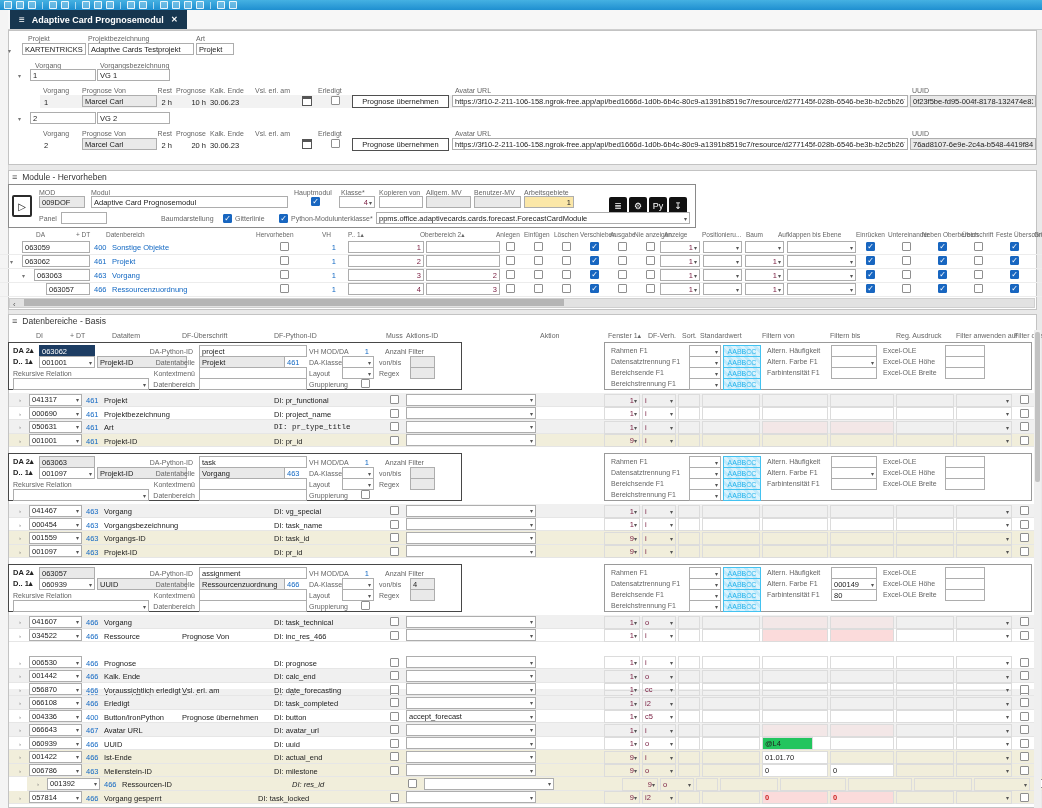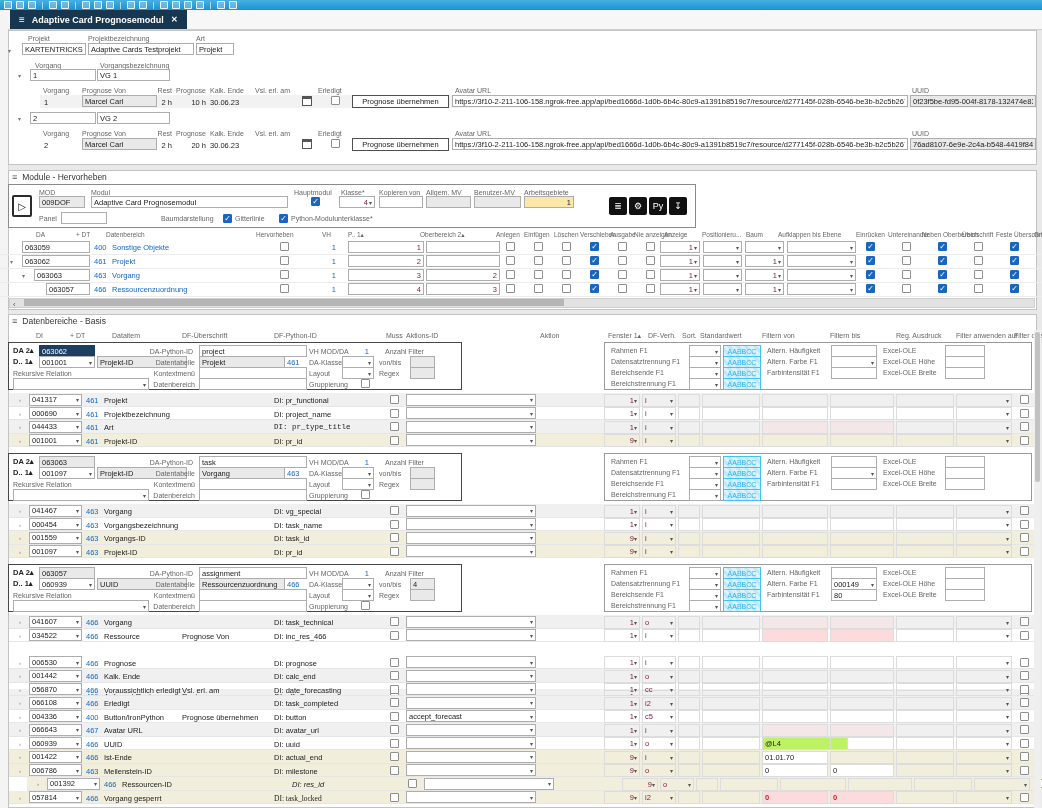--- a/index.html
+++ b/index.html
@@ -226,20 +226,24 @@
       <div class="blkbtn" style="left: 660px; top: 12px;">↧</div>
       <div class="lbl" style="left: 30px; top: 29px;">Panel</div>
       <div class="inp" style="left: 52px; top: 27px; width: 46px; height: 12px;">
         <span class="tx"></span>
       </div>
       <div class="lbl" style="left: 152px; top: 29px;">Baumdarstellung</div>
       <div class="cb chk" style="left: 214px; top: 29px;">✓</div>
       <div class="lbl" style="left: 226px; top: 29px;">Gitterlinie</div>
       <div class="cb chk" style="left: 270px; top: 29px;">✓</div>
       <div class="lbl" style="left: 282px; top: 29px;">Python-Modulunterklasse*</div>
+      <div class="inp" style="left: 367px; top: 27px; width: 314px; height: 12px;">
+        <span class="tx">ppms.office.adaptivecards.cards.forecast.ForecastCardModule</span>
+        <span class="ar">▾</span>
+      </div>
     </div>
     <div class="lbl" style="left: 36px; top: 60px; font-size: 6.5px;">DA</div>
     <div class="lbl" style="left: 76px; top: 60px; font-size: 6.5px;">+ DT</div>
     <div class="lbl" style="left: 106px; top: 60px; font-size: 6.5px;">Datenbereich</div>
     <div class="lbl" style="left: 256px; top: 60px; font-size: 6.5px;">Hervorheben</div>
     <div class="lbl" style="left: 322px; top: 60px; font-size: 6.5px;">VH</div>
     <div class="lbl" style="left: 348px; top: 60px; font-size: 6.5px;">P.. 1▴</div>
     <div class="lbl" style="left: 420px; top: 60px; font-size: 6.5px;">Oberbereich 2▴</div>
     <div class="lbl" style="left: 496px; top: 60px; font-size: 6.5px;">Anlegen</div>
     <div class="lbl" style="left: 524px; top: 60px; font-size: 6.5px;">Einfügen</div>
@@ -649,21 +653,21 @@
       </div>
       <div class="rc" style="left: 947px; top: 0.5px; width: 56px; height: 13px;">
         <span class="tx"></span>
         <span class="ar">▾</span>
       </div>
       <div class="cb" style="left: 1011px; top: 2px;"></div>
     </div>
     <div class="brow grayrow" style="left: 9px; top: 106px; width: 1026px; height: 13.5px;">
       <div class="arr" style="left: 10px; top: 3px;">›</div>
       <div class="inp" style="left: 20px; top: 0.5px; width: 53px; height: 12px;">
-        <span class="tx">044433</span>
+        <span class="tx">050631</span>
         <span class="ar">▾</span>
       </div>
       <div class="val blue" style="left: 77px; top: 3px;">461</div>
       <div class="val" style="left: 95px; top: 3px; width: 78px; overflow: hidden;">Art</div>
       <div class="val" style="left: 173px; top: 3px; width: 88px; overflow: hidden;"></div>
       <div class="val" style="left: 265px; top: 3px; width: 110px; overflow: hidden; font-family: Liberation Mono, monospace;">DI: pr_type_title</div>
       <div class="cb" style="left: 381px; top: 2px;"></div>
       <div class="inp" style="left: 397px; top: 0.5px; width: 130px; height: 12px;">
         <span class="tx"></span>
         <span class="ar">▾</span>
@@ -1555,21 +1559,21 @@
       <div class="rc" style="left: 633px; top: 0.5px; width: 34px; height: 13px;">
         <span class="tx" style="color: rgb(123, 32, 67);">o</span>
         <span class="ar">▾</span>
       </div>
       <div class="rc" style="left: 669px; top: 0.5px; width: 22px; height: 13px;">
         <span class="tx"></span>
       </div>
       <div class="rc" style="left: 693px; top: 0.5px; width: 58px; height: 13px;">
         <span class="tx"></span>
       </div>
-      <div class="rc" style="left: 753px; top: 0.5px; width: 86px; height: 13px; background: #bef264;">
+      <div class="rc" style="left: 753px; top: 0.5px; width: 51px; height: 13px; background: #22c55e;">
         <span class="tx">@L4</span>
       </div>
       <div class="rc" style="left: 821px; top: 0.5px; width: 64px; height: 13px;">
         <span class="tx"></span>
       </div>
       <div class="rc" style="left: 887px; top: 0.5px; width: 58px; height: 13px;">
         <span class="tx"></span>
       </div>
       <div class="rc" style="left: 947px; top: 0.5px; width: 56px; height: 13px;">
         <span class="tx"></span>
@@ -1711,21 +1715,21 @@
     </div>
     <div class="brow beige" style="left: 9px; top: 476.5px; width: 1026px; height: 13.5px;">
       <div class="arr" style="left: 10px; top: 3px;">›</div>
       <div class="inp" style="left: 20px; top: 0.5px; width: 53px; height: 12px;">
         <span class="tx">057814</span>
         <span class="ar">▾</span>
       </div>
       <div class="val blue" style="left: 77px; top: 3px;">466</div>
       <div class="val" style="left: 95px; top: 3px; width: 78px; overflow: hidden;">Vorgang gesperrt</div>
       <div class="val" style="left: 173px; top: 3px; width: 88px; overflow: hidden;"></div>
-      <div class="val" style="left: 265px; top: 3px; width: 110px; overflow: hidden; font-family: Liberation Serif, serif;">DI: task_locked</div>
+      <div class="val" style="left: 249px; top: 3px; width: 110px; overflow: hidden;">DI: task_locked</div>
       <div class="cb" style="left: 381px; top: 2px;"></div>
       <div class="inp" style="left: 397px; top: 0.5px; width: 130px; height: 12px;">
         <span class="tx"></span>
         <span class="ar">▾</span>
       </div>
       <div class="rc ra" style="left: 595px; top: 0.5px; width: 36px; height: 13px;">
         <span class="tx" style="color: rgb(123, 32, 67);">9</span>
         <span class="ar">▾</span>
       </div>
       <div class="rc" style="left: 633px; top: 0.5px; width: 34px; height: 13px;">

